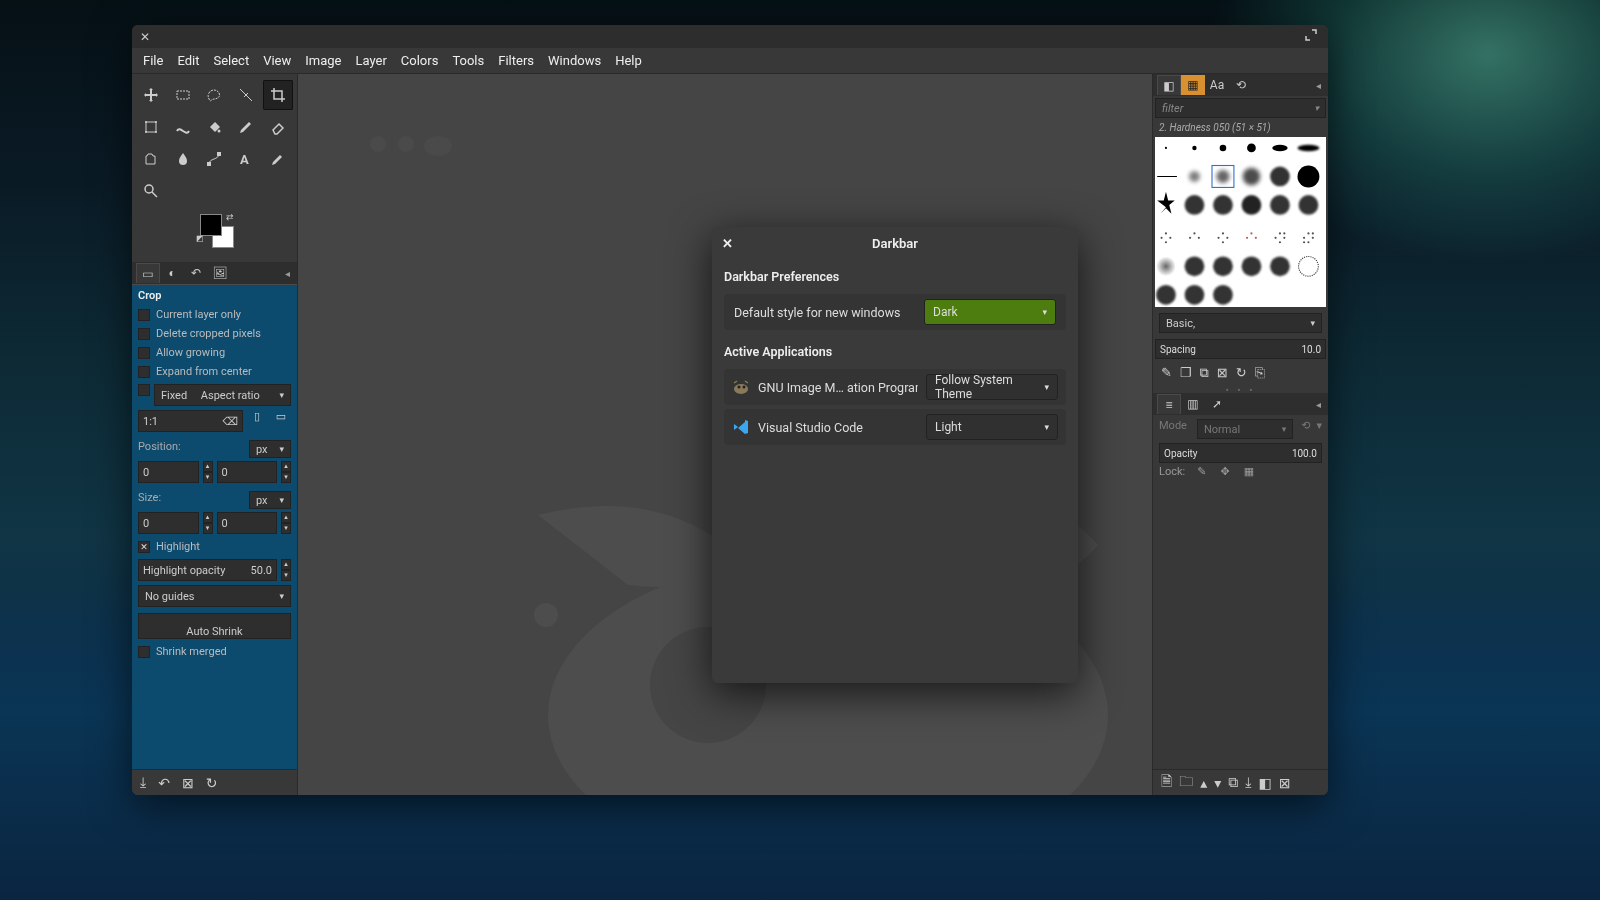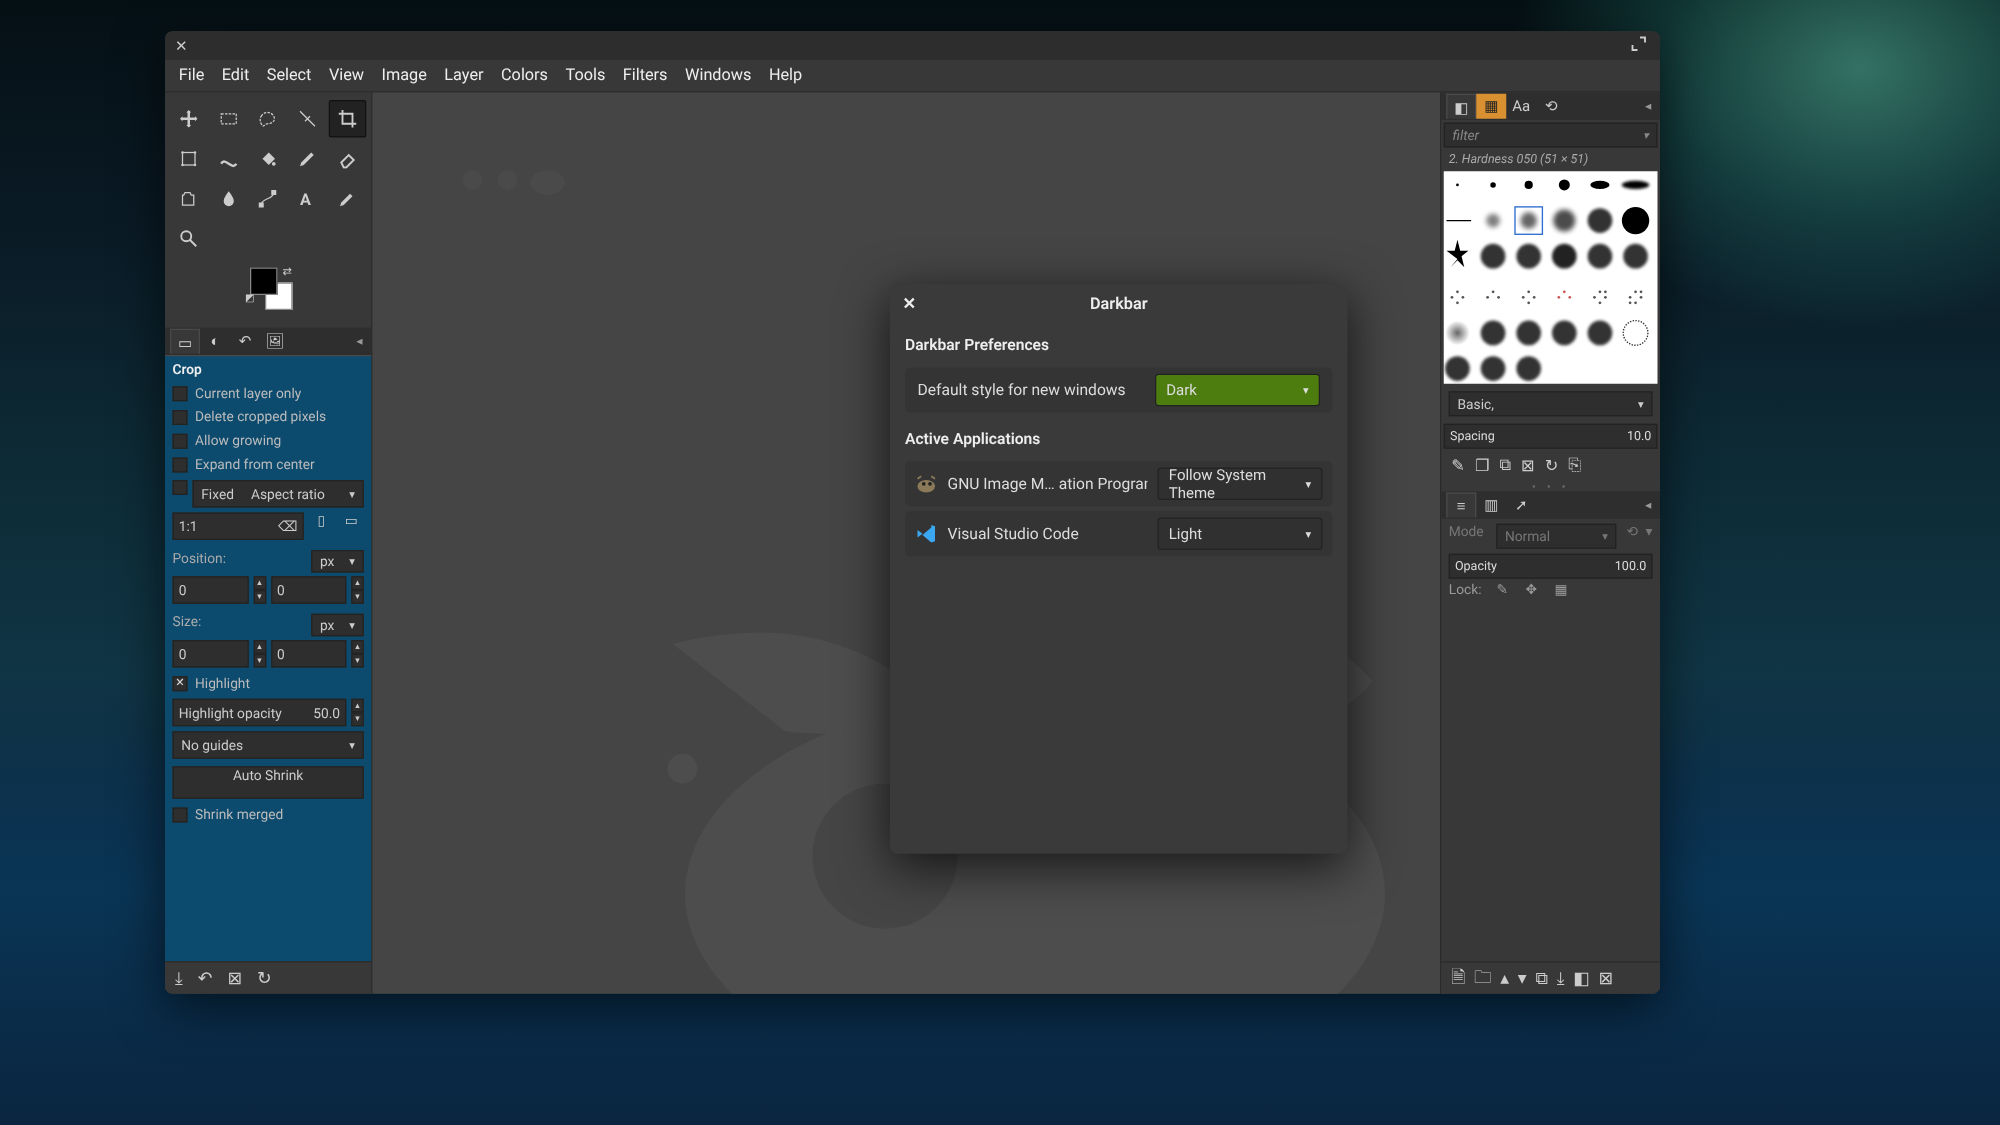--- a/index.html
+++ b/index.html
@@ -37,21 +37,21 @@
 .checkrow{display:flex;align-items:center;gap:6px;margin:6px 0;font-size:11px;color:#bbb}
 .checkrow .cb{width:12px;height:12px;border:1px solid #222;background:#2e2e2e;cursor:pointer;display:flex;align-items:center;justify-content:center;font-size:9px}
 .checkrow .cb.checked::after{content:"✕";color:#ddd}
 .dropdown{background:#2e2e2e;border:1px solid #222;height:22px;display:flex;align-items:center;padding:0 6px;font-size:11px;color:#ccc;cursor:pointer;position:relative}
 .dropdown .dd-arrow{margin-left:auto;font-size:9px}
 .row{display:flex;gap:4px;align-items:flex-start}
 .num-input{background:#2e2e2e;border:1px solid #222;height:22px;padding:0 4px;display:flex;align-items:center;font-size:11px;color:#ccc;flex:1}
 .spinner{width:10px;display:flex;flex-direction:column;height:22px}
 .spinner div{flex:1;background:#2e2e2e;border:1px solid #222;font-size:7px;text-align:center;cursor:pointer;line-height:9px}
 .label{font-size:11px;color:#aaa;margin:8px 0 3px 0}
-.btn{background:#2e2e2e;border:1px solid #222;height:26px;display:flex;align-items:flex-start;justify-content:center;font-size:11px;color:#ccc;cursor:pointer}
+.btn{background:#2e2e2e;border:1px solid #222;height:26px;display:flex;align-items:flex-end;justify-content:center;font-size:11px;color:#ccc;cursor:pointer}
 .bottom-icons{height:26px;background:#383838;display:flex;align-items:center;padding:0 8px;gap:12px;border-top:1px solid #2a2a2a}
 .bottom-icons span{font-size:14px;color:#ccc;cursor:pointer}
 .brush-panel{padding:0}
 .brush-info{font-size:10px;font-style:italic;color:#aaa;padding:2px 6px}
 .brush-grid{background:#fff;margin:2px 2px;height:170px;position:relative;overflow:hidden}
 .brush-grid svg{position:absolute;inset:0}
 .spacing-row{display:flex;align-items:center;background:#2e2e2e;border:1px solid #222;height:20px;margin:2px;padding:0 4px;font-size:10px}
 .spacing-row span:last-child{margin-left:auto}
 .right-icons{display:flex;gap:8px;padding:4px 8px;font-size:13px;color:#ccc}
 .right-icons span{cursor:pointer}

